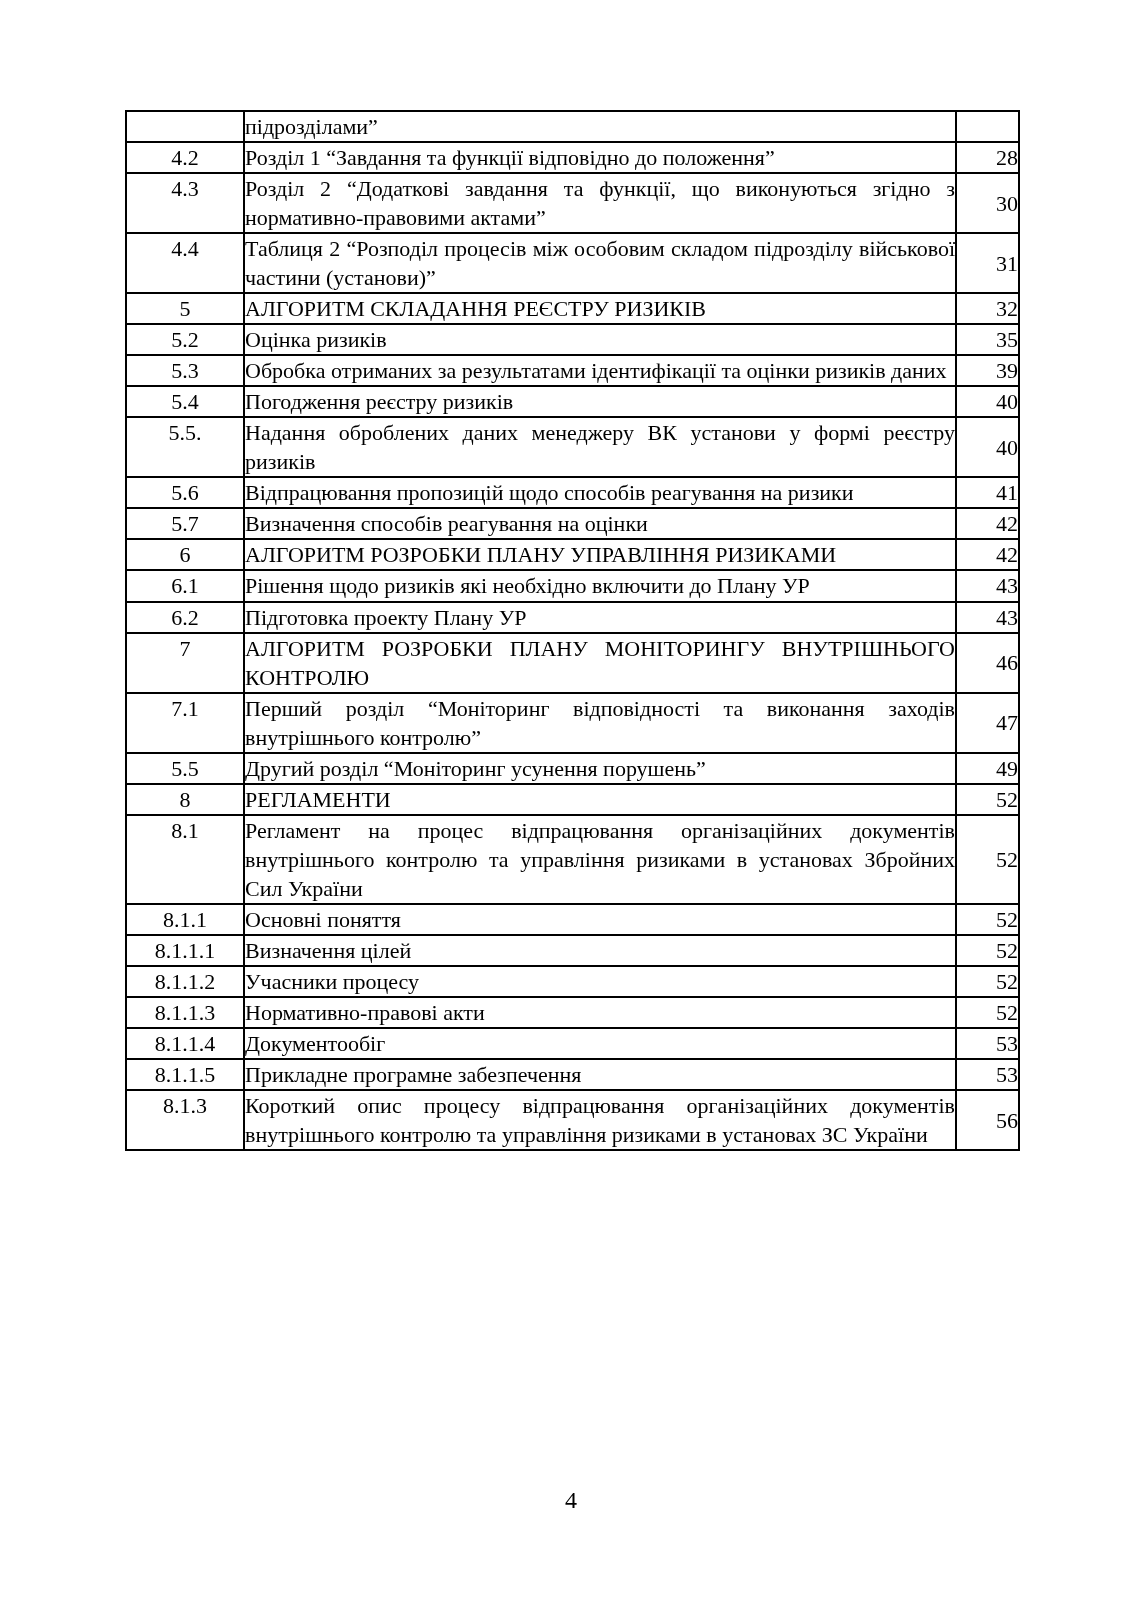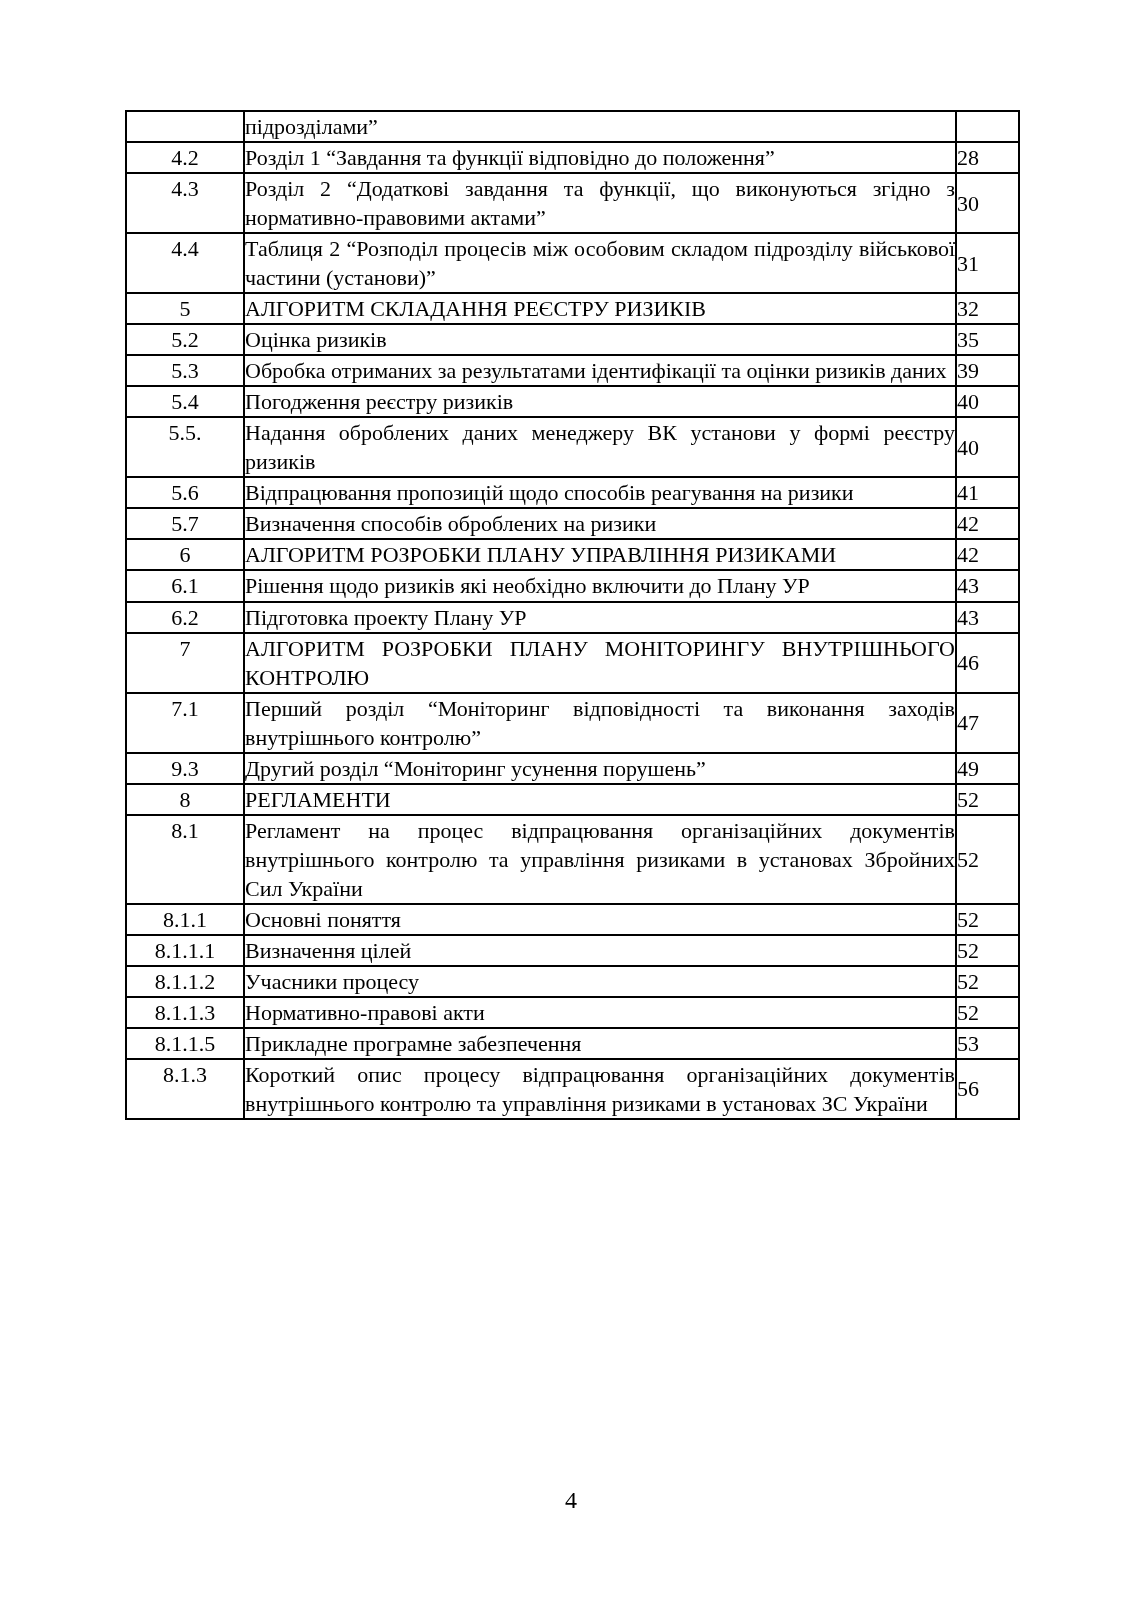--- a/index.html
+++ b/index.html
@@ -59,21 +59,21 @@
   }
 
   .cell-title {
     text-align: justify;
     text-align-last: left;
     padding: 1px 9px 3px 11px;
     hyphens: none;
   }
 
   .cell-page {
-    text-align: left;
+    text-align: right;
     padding: 1px 3px 3px 3px;
     white-space: nowrap;
   }
 
   
   td.cell-page.vcenter {
     vertical-align: middle;
     margin-left: 20px;
   }
 
@@ -146,21 +146,21 @@
             <td class="cell-title">Надання оброблених даних менеджеру ВК установи у формі реєстру ризиків</td>
             <td class="cell-page vcenter">40</td>
           </tr>
           <tr>
             <td class="cell-num">5.6</td>
             <td class="cell-title">Відпрацювання пропозицій щодо способів реагування на ризики</td>
             <td class="cell-page vcenter">41</td>
           </tr>
           <tr>
             <td class="cell-num">5.7</td>
-            <td class="cell-title">Визначення способів оброблених на ризики</td>
+            <td class="cell-title">Визначення способів реагування на оцінки</td>
             <td class="cell-page">42</td>
           </tr>
           <tr>
             <td class="cell-num">6</td>
             <td class="cell-title">АЛГОРИТМ РОЗРОБКИ ПЛАНУ УПРАВЛІННЯ РИЗИКАМИ</td>
             <td class="cell-page vcenter">42</td>
           </tr>
           <tr>
             <td class="cell-num">6.1</td>
             <td class="cell-title">Рішення щодо ризиків які необхідно включити до Плану УР</td>
@@ -175,21 +175,21 @@
             <td class="cell-num">7</td>
             <td class="cell-title">АЛГОРИТМ РОЗРОБКИ ПЛАНУ МОНІТОРИНГУ ВНУТРІШНЬОГО КОНТРОЛЮ</td>
             <td class="cell-page vcenter">46</td>
           </tr>
           <tr>
             <td class="cell-num">7.1</td>
             <td class="cell-title">Перший розділ “Моніторинг відповідності та виконання заходів внутрішнього контролю”</td>
             <td class="cell-page vcenter">47</td>
           </tr>
           <tr>
-            <td class="cell-num">9.3</td>
+            <td class="cell-num">5.5</td>
             <td class="cell-title">Другий розділ “Моніторинг усунення порушень”</td>
             <td class="cell-page">49</td>
           </tr>
           <tr>
             <td class="cell-num">8</td>
             <td class="cell-title">РЕГЛАМЕНТИ</td>
             <td class="cell-page">52</td>
           </tr>
           <tr>
             <td class="cell-num">8.1</td>
@@ -210,20 +210,25 @@
             <td class="cell-num">8.1.1.2</td>
             <td class="cell-title">Учасники процесу</td>
             <td class="cell-page">52</td>
           </tr>
           <tr>
             <td class="cell-num">8.1.1.3</td>
             <td class="cell-title">Нормативно-правові акти</td>
             <td class="cell-page">52</td>
           </tr>
           <tr>
+            <td class="cell-num">8.1.1.4</td>
+            <td class="cell-title">Документообіг</td>
+            <td class="cell-page">53</td>
+          </tr>
+          <tr>
             <td class="cell-num">8.1.1.5</td>
             <td class="cell-title">Прикладне програмне забезпечення</td>
             <td class="cell-page">53</td>
           </tr>
           <tr>
             <td class="cell-num">8.1.3</td>
             <td class="cell-title">Короткий опис процесу відпрацювання організаційних документів внутрішнього контролю та управління ризиками в установах ЗС України</td>
             <td class="cell-page vcenter">56</td>
           </tr>
         </tbody>

